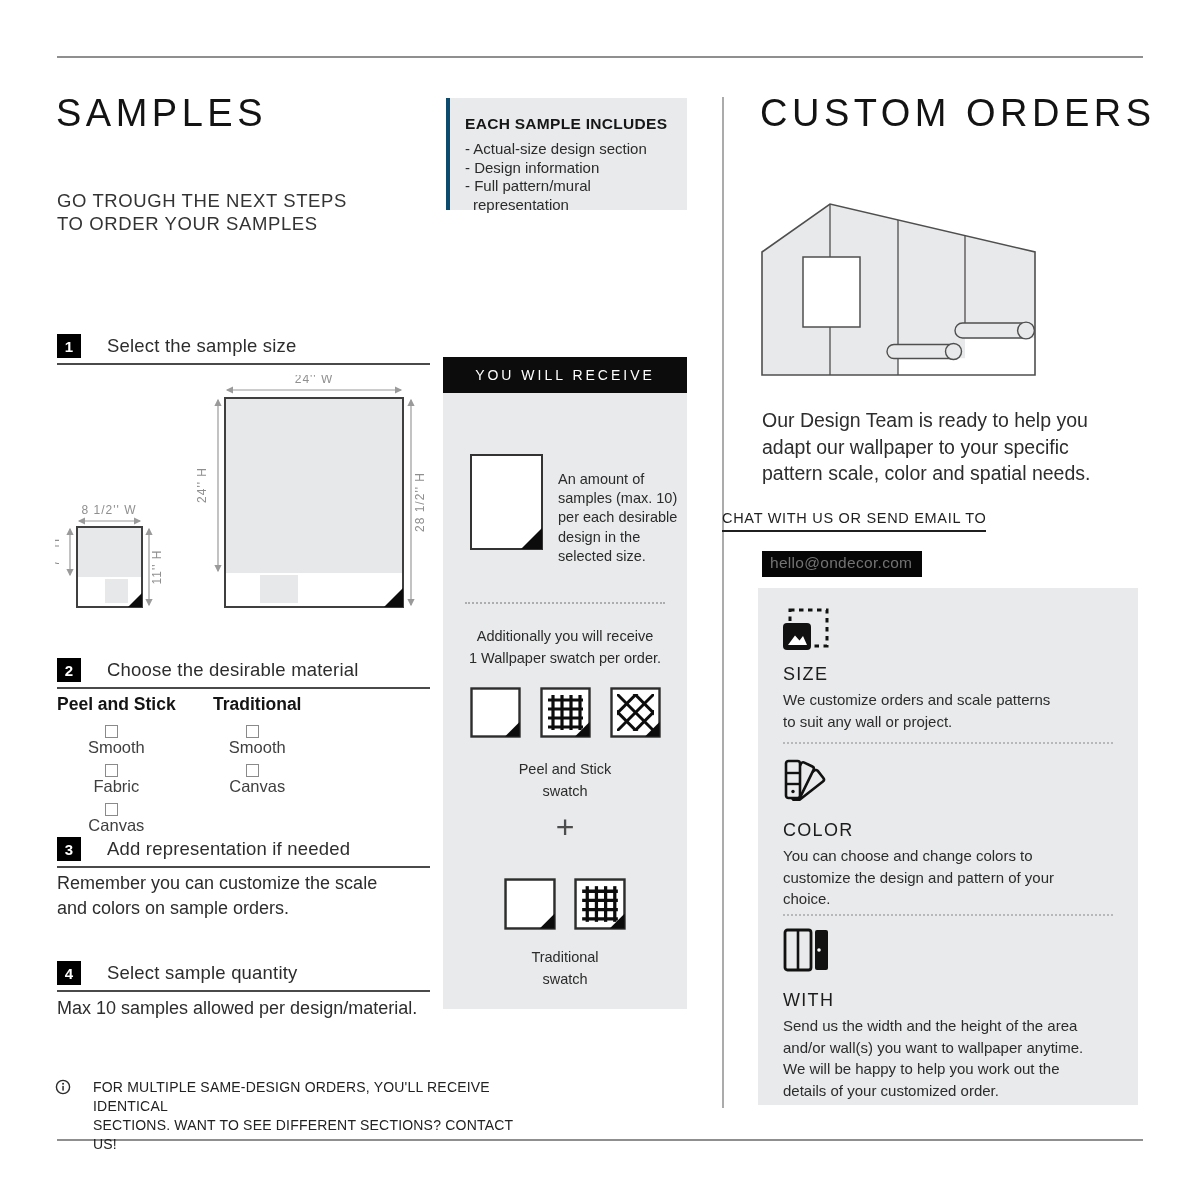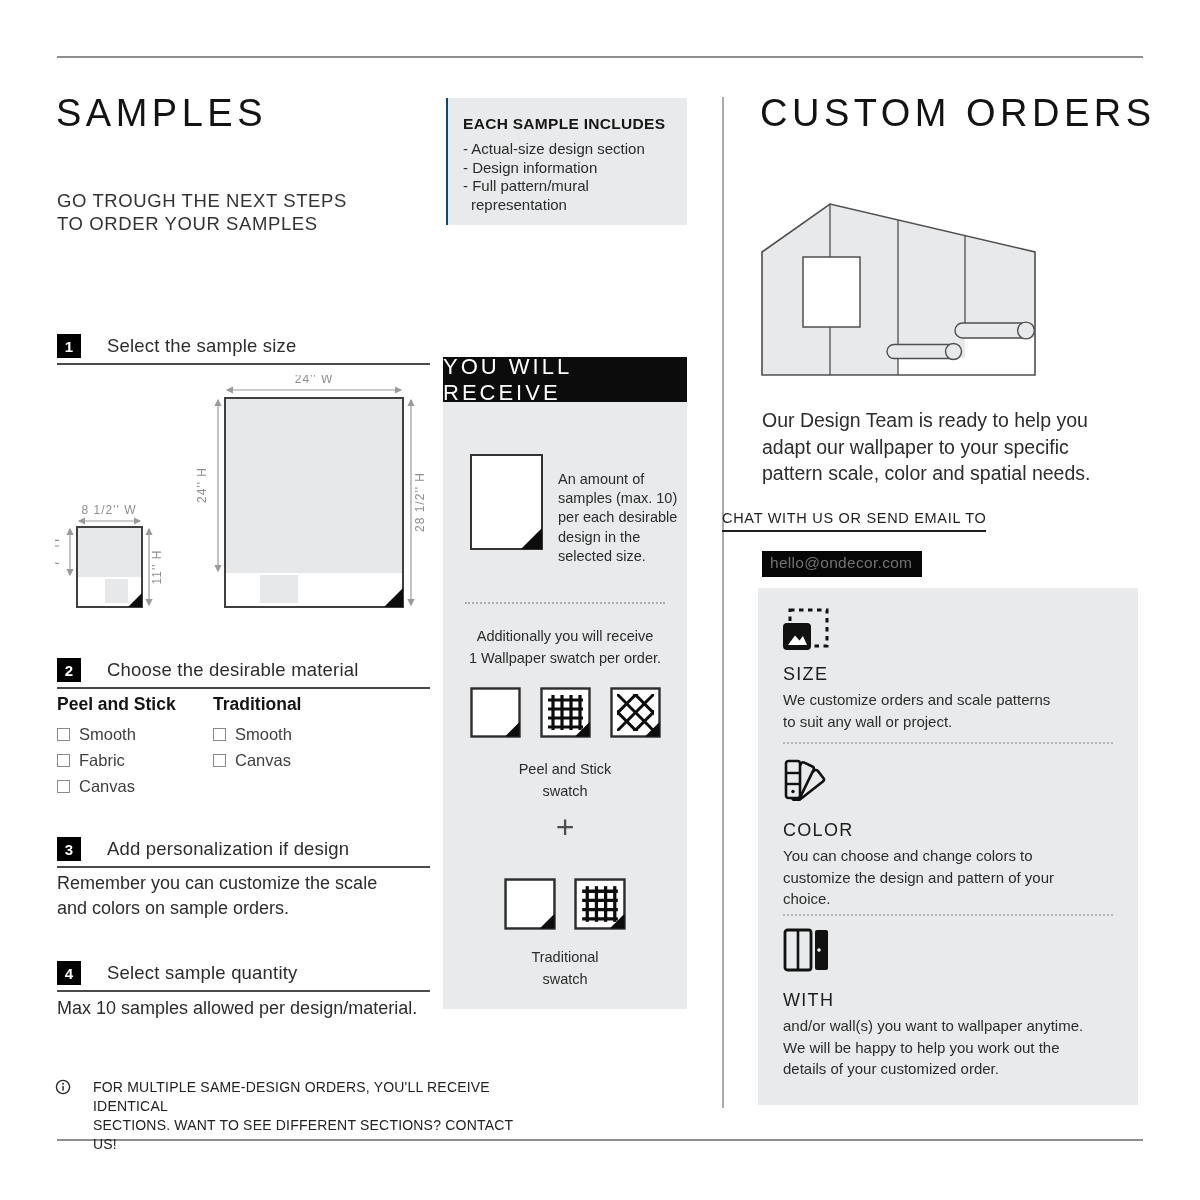--- a/index.html
+++ b/index.html
@@ -11,35 +11,35 @@
 
   
   .big-title{font-size:38px;letter-spacing:4.5px;color:#131313;font-weight:400;white-space:nowrap;}
   .subtitle{font-size:18.5px;line-height:23px;letter-spacing:.6px;color:#333;}
   .step{position:absolute;left:57px;width:373px;}
   .step-head{display:flex;align-items:center;gap:11px;border-bottom:2px solid #4a4a4a;padding-bottom:5px;}
   .step-num{width:24px;height:24px;background:#000;color:#fff;font-size:15px;font-weight:700;
             display:flex;align-items:center;justify-content:center;flex:0 0 24px;}
   .step-label{font-size:18.5px;color:#2d2d2d;letter-spacing:.2px;margin-left:15px;}
   .mat-title{font-size:17.5px;font-weight:700;color:#141414;margin-bottom:10px;}
-  .mat-item{display:flex;align-items:center;margin-bottom:7px;font-size:16.5px;color:#3f3f3f;}
+  .mat-item{display:flex;align-items:center;margin-bottom:7px;font-size:16.5px;color:#3f3f3f;flex-direction:column;}
   .cb{width:11px;height:11px;border:1.5px solid #8a8a8a;margin-right:9px;display:inline-block;flex:0 0 11px;}
   .para{font-size:18px;line-height:25px;color:#2d2d2d;}
   .footnote{display:flex;gap:22px;align-items:flex-start;}
   .footnote-text{font-size:14px;line-height:19px;letter-spacing:.2px;color:#222;}
 
   
-  .includes-box{position:absolute;left:446px;top:98px;width:241px;height:127px;background:#e9eaeb;
-                border-left:2px solid #0c4a6e;box-sizing:border-box;padding:17px 10px 0 15px;}
+  .includes-box{position:absolute;left:446px;top:98px;width:241px;height:112px;background:#e9eaeb;
+                border-left:4px solid #0c4a6e;box-sizing:border-box;padding:17px 10px 0 15px;}
   .includes-title{font-size:15.5px;font-weight:700;letter-spacing:.3px;color:#161616;margin-bottom:7px;}
   .includes-line{font-size:15px;line-height:18.5px;color:#2b2b2b;}
   .includes-line.cont{padding-left:8px;}
   .receive-panel{position:absolute;left:443px;top:357px;width:244px;height:652px;background:#e9eaeb;}
-  .receive-header{position:absolute;left:0;top:0;width:100%;height:45px;background:#0c0c0c;color:#fff;
-                  font-size:22px;letter-spacing:3px;display:flex;align-items:center;justify-content:center;}
+  .receive-header{position:absolute;left:0;top:0;width:100%;height:36px;background:#0c0c0c;color:#fff;
+                  font-size:14px;letter-spacing:3px;display:flex;align-items:center;justify-content:center;}
   .samples-text{position:absolute;left:115px;top:113px;font-size:14.5px;line-height:19.2px;color:#2b2b2b;}
   .dotted{border-top:2px dotted #adadad;}
   .center-text{position:absolute;left:0;width:100%;text-align:center;font-size:14.5px;line-height:21.5px;color:#2b2b2b;}
   .swatch-row{position:absolute;left:0;width:100%;display:flex;justify-content:center;}
   .plus-sign{position:absolute;left:0;width:100%;text-align:center;font-size:32px;font-weight:300;color:#4d4d4d;}
 
   
   .intro-line{font-size:19.5px;line-height:26.5px;color:#2d2d2d;}
   .chat-label{display:inline-block;font-size:14.5px;letter-spacing:.7px;color:#1f1f1f;
               border-bottom:2px solid #1f1f1f;padding-bottom:4px;}
@@ -137,21 +137,21 @@
     </div>
     <div class="mat-item">
       <span class="cb"></span>
       <span>Canvas</span>
     </div>
   </div>
 
   <div class="step" style="top:837px">
     <div class="step-head">
       <div class="step-num">3</div>
-      <div class="step-label">Add personalization if design</div>
+      <div class="step-label">Add representation if needed</div>
     </div>
   </div>
   <div class="abs para" style="left:57px;top:871px">
     <div>Remember you can customize the scale</div>
     <div>and colors on sample orders.</div>
   </div>
 
   <div class="step" style="top:961px">
     <div class="step-head">
       <div class="step-num">4</div>
@@ -340,19 +340,20 @@
     <div class="panel-div" style="top:326px"></div>
 
     <svg class="abs" style="left:25px;top:340px" width="46" height="44" viewBox="0 0 46 44">
       <rect x="2" y="2" width="26" height="40" rx="2.5" fill="none" stroke="#111" stroke-width="2.8"></rect>
       <line x1="15" y1="2" x2="15" y2="42" stroke="#111" stroke-width="2.6"></line>
       <rect x="32" y="2" width="13" height="40" rx="2" fill="#111"></rect>
       <circle cx="36" cy="22" r="1.8" fill="#ffffff"></circle>
     </svg>
     <div class="sect-head" style="top:402px">WITH</div>
     <div class="sect-body" style="top:427px">
+      <div>Send us the width and the height of the area</div>
       <div>and/or wall(s) you want to wallpaper anytime.</div>
       <div>We will be happy to help you work out the</div>
       <div>details of your customized order.</div>
     </div>
   </div>
 
 </div>
 
 </body></html>

